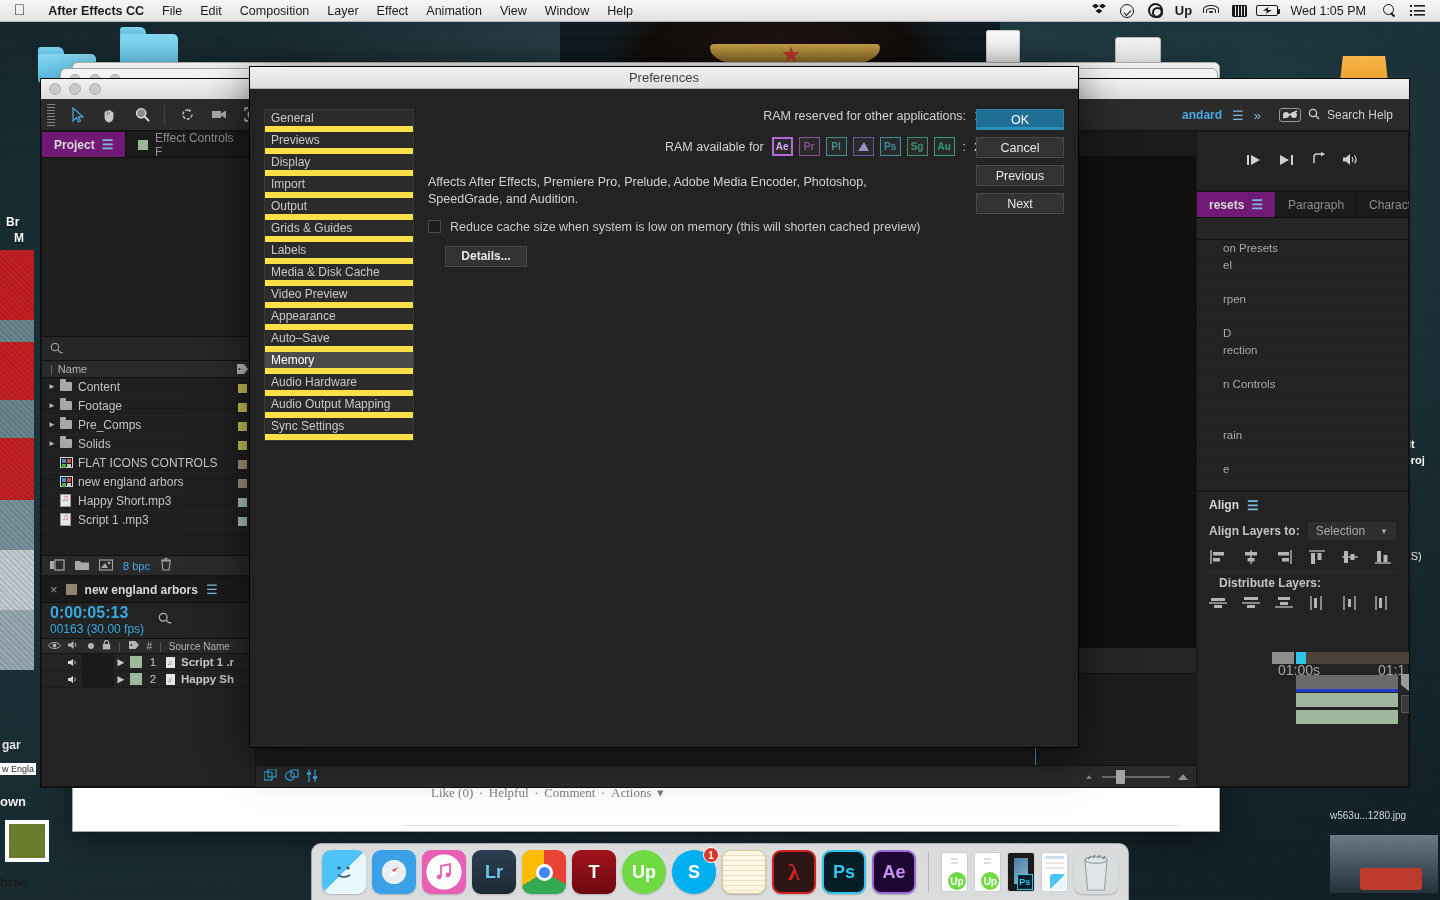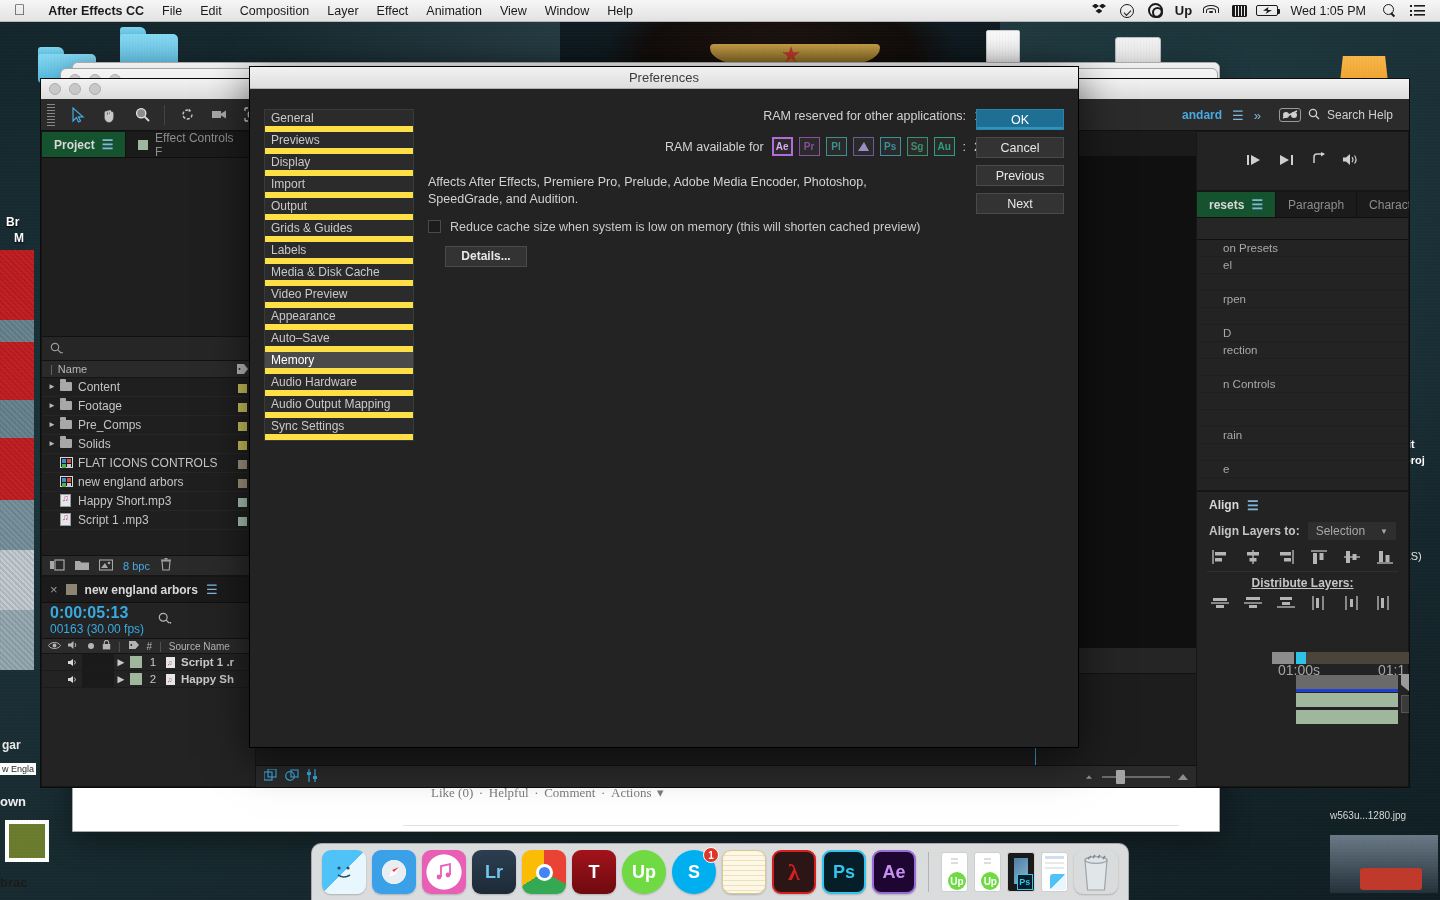--- a/index.html
+++ b/index.html
@@ -174,21 +174,21 @@
   }
   #ae-workspace-label{ color:#4aa8e0; font-weight:bold; }
   #search-help-box{ display:flex; align-items:center; gap:7px; background:#2b2b2b; padding:2px 8px;}
   #ae-body{ flex:1; display:flex; background:#1d1d1d; position:relative; overflow:hidden;}
 
   
   .panel{ background:#232323; border:1px solid #161616; display:flex; flex-direction:column; }
   .panel-tabs{ height:26px; background:#1b1b1b; display:flex; align-items:stretch; border-bottom:1px solid #0f0f0f;}
   .ptab{ display:flex; align-items:center; gap:7px; padding:0 12px; font-size:12px; color:#8d8d8d;
          border-right:1px solid #121212; }
-  .ptab.active{ background:#14532d; color:#d8d8d8; font-weight:bold; }
+  .ptab.active{ background:#701a75; color:#d8d8d8; font-weight:bold; }
   .ptab .swatch{ width:10px;height:10px; background:#9fb79c; }
   .hamb{ color:#7fb7d8; font-size:13px; line-height:1; }
 
   
   #left-col{ width:215px; display:flex; flex-direction:column; }
   #project-panel{ height:445px; }
   #project-empty{ flex:1; background:#1f1f1f; border-bottom:1px solid #111;}
   #project-search{ height:24px; background:#262626; display:flex; align-items:center; padding:0 8px;
     border-bottom:1px solid #111; color:#9a9a9a;}
   #project-colhead{ height:17px; background:#2a2a2a; display:flex; align-items:center;
@@ -252,30 +252,30 @@
   .zoomslider .knob{ position:absolute; left:14px; top:-6px; width:9px; height:14px; background:#a5a5a5; border-radius:1px;}
 
   
   #right-col{ width:213px; display:flex; flex-direction:column; background:#232323; }
   #preview-panel{ height:60px; }
   #preview-controls{ flex:1; display:flex; align-items:center; justify-content:center; gap:16px; color:#cfcfcf;}
   #fx-panel{ height:300px; }
   #fx-search{ height:22px; background:#262626; border-bottom:1px solid #111; }
   .fxrow{ height:17px; display:flex; align-items:center; padding-left:26px; font-size:11.5px; color:#a8a8a8;
     border-bottom:1px solid #1f1f1f;}
-  #align-panel{ flex:1;text-align:center; }
+  #align-panel{ flex:1; }
   #align-head{ height:26px; display:flex; align-items:center; gap:8px; padding:0 12px; font-size:12px;
      color:#d8d8d8; font-weight:bold;}
   #align-to-row{ display:flex; align-items:center; gap:8px; padding:4px 12px; font-size:12px; color:#c4c4c4;}
   #align-select{ flex:1; background:#2e2e2e; padding:2px 8px; color:#a8a8a8; display:flex; align-items:center;}
   #align-select .chev{ margin-left:auto; font-size:8px; }
   .icon-row{ display:flex; justify-content:space-between; padding:5px 12px 6px; }
   .icon-row .ibtn{ width:22px; height:16px; position:relative; }
   #distrib-label{ padding:4px 12px 0; font-size:12px; color:#c4c4c4; font-weight:bold;
-    border-top:1px solid #2f2f2f; margin:0 10px;text-decoration:underline;}
+    border-top:1px solid #2f2f2f; margin:0 10px;}
 
   
   #prefs{
     position:absolute; left:249px; top:66px; width:830px; height:682px;
     background:#232323; border:1px solid #000; z-index:90;
     box-shadow:0 10px 40px rgba(0,0,0,.6);
     display:flex; flex-direction:column;
   }
   #prefs-title{ height:22px; background:linear-gradient(180deg,#f2f2f2,#dedede);
     border-bottom:1px solid #b0b0b0; display:flex; align-items:center; justify-content:center;

